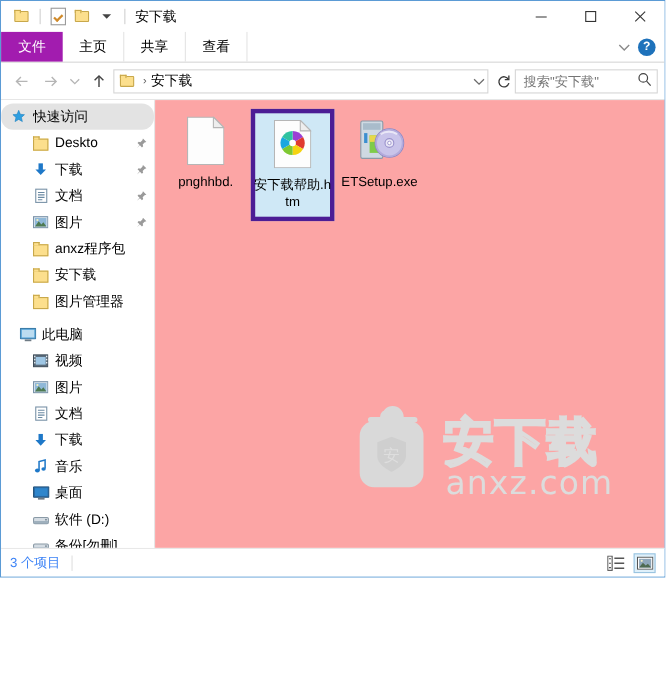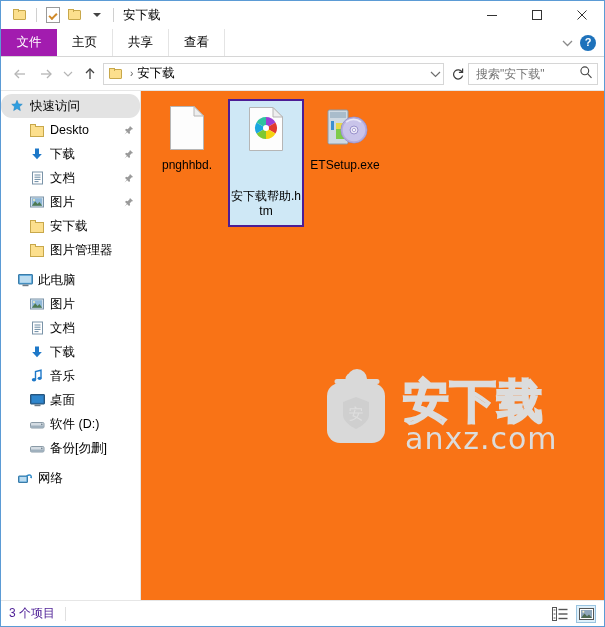--- a/index.html
+++ b/index.html
@@ -3,21 +3,21 @@
 <meta charset="utf-8">
 <style>
   html,body{margin:0;padding:0;}
   body{
     width:605px;height:627px;overflow:hidden;
     font-family:"Liberation Sans","DejaVu Sans",sans-serif;
     font-size:12px;color:#000;background:#fff;
     -webkit-font-smoothing:antialiased;
   }
   .window{
-    position:relative;width:605px;height:627px;box-sizing:border-box;
+    position:relative;width:605px;height:525px;box-sizing:border-box;
     border:1px solid #5b9bd5;background:#fff;
     display:flex;flex-direction:column;
   }
   
   .titlebar{
     height:28px;flex:0 0 28px;background:#fff;display:flex;align-items:center;
     position:relative;
   }
   .qat{display:flex;align-items:center;padding-left:8px;gap:0px;}
   .qat-ico{width:22px;height:22px;display:flex;align-items:center;justify-content:center;}
@@ -105,46 +105,46 @@
   .navitem.sel{background:#e3e3e3;border-radius:11px;}
   .navitem .ic{width:20px;min-width:20px;display:flex;align-items:center;justify-content:center;margin-right:3px;}
   .navitem.lvl1{padding-left:26px;}
   .navitem .lbl{overflow:hidden;}
   .pin{margin-left:auto;margin-right:6px;display:flex;align-items:center;}
   
   .i-folder{width:15px;height:13px;position:relative;}
   .i-folder:before{content:"";position:absolute;left:0;top:2px;width:14px;height:11px;background:#fcdf8d;border:1px solid #c8a84b;box-sizing:border-box;}
   .i-folder:after{content:"";position:absolute;left:0;top:0;width:6px;height:3px;background:#fcdf8d;border:1px solid #c8a84b;border-bottom:none;box-sizing:border-box;}
   
-  .content{flex:1;position:relative;background:#f97316;overflow:hidden;}
+  .content{flex:1;position:relative;background:#fca5a5;overflow:hidden;}
   .filegrid{display:flex;flex-wrap:wrap;padding:8px 4px 0 8px;gap:0;}
   .fileitem{
     width:76px;padding:4px 2px 6px 2px;box-sizing:border-box;
     display:flex;flex-direction:column;align-items:center;
     border:1px solid transparent;margin-right:3px;
   }
-  .fileitem.selected{background:#cfe8f6;border:2px solid #4c1d95;gap:30px;}
+  .fileitem.selected{background:#cfe8f6;border:4px solid #4c1d95;}
   .thumb{width:48px;height:48px;position:relative;margin-bottom:6px;}
   .fname{
     font-size:12px;line-height:15px;text-align:center;color:#000;
     width:70px;word-break:break-all;
   }
   
   .pageicon{position:absolute;left:7px;top:2px;width:34px;height:44px;}
   
   .watermark{
     position:absolute;left:170px;top:272px;width:260px;height:95px;
     display:flex;align-items:center;pointer-events:none;
   }
   
   .statusbar{
     height:26px;flex:0 0 26px;border-top:1px solid #e6e6e6;background:#fff;
     display:flex;align-items:center;padding:0 8px;box-sizing:border-box;
   }
-  .status-txt{font-size:12px;color:#4c1d95;}
+  .status-txt{font-size:12px;color:#3b82f6;}
   .status-sep{width:1px;height:14px;background:#e0e0e0;margin-left:10px;}
   .viewbtns{margin-left:auto;display:flex;align-items:center;gap:6px;}
   .viewbtn{width:20px;height:18px;display:flex;align-items:center;justify-content:center;box-sizing:border-box;}
   .viewbtn.active{border:1px solid #9ac4e0;background:#dff0fa;}
 </style>
 </head>
 <body>
 
 <div class="window">
 
@@ -334,40 +334,61 @@
         <span class="pin">
           <svg width="11" height="11" viewBox="0 0 12 12">
               <path d="M7.6 1 L11 4.4 L9.2 5 L7.3 7 L7.8 8.6 L6.6 9.8 L4.6 7.8 L1.6 10.4 L4.2 7.4 L2.2 5.4 L3.4 4.2 L5 4.7 L7 2.8 Z" fill="#9a9a9a"></path>
             </svg>
         </span>
       </div>
       <div class="navitem lvl1">
         <span class="ic">
             <span class="i-folder"></span>
           </span>
+        <span class="lbl">anxz程序包</span>
+      </div>
+      <div class="navitem lvl1">
+        <span class="ic">
+            <span class="i-folder"></span>
+          </span>
         <span class="lbl">安下载</span>
       </div>
       <div class="navitem lvl1">
         <span class="ic">
             <span class="i-folder"></span>
           </span>
         <span class="lbl">图片管理器</span>
       </div>
 
       <div class="navitem" style="margin-top:6px;padding-left:14px">
         <span class="ic">
           <svg width="15" height="13" viewBox="0 0 15 13">
               <rect x="0.5" y="0.5" width="14" height="9.5" rx="0.5" fill="#4e9fd6" stroke="#3b7ca8" stroke-width="1"></rect>
               <rect x="1.8" y="1.8" width="11.4" height="7" fill="#bcdcf0"></rect>
               <rect x="4.5" y="10.6" width="6" height="1.6" fill="#6f7b85"></rect>
             </svg>
         </span>
         <span class="lbl">此电脑</span>
       </div>
 
+      <div class="navitem lvl1">
+        <span class="ic">
+          <svg width="14" height="12" viewBox="0 0 14 12">
+              <rect x="0.5" y="0.5" width="13" height="11" fill="#5b6b7a" stroke="#3e4c58" stroke-width="1"></rect>
+              <rect x="2.5" y="2.5" width="9" height="7" fill="#9ec6e4"></rect>
+              <rect x="1" y="1.4" width="1.2" height="1.4" fill="#e8eef3"></rect>
+              <rect x="1" y="4.2" width="1.2" height="1.4" fill="#e8eef3"></rect>
+              <rect x="1" y="7" width="1.2" height="1.4" fill="#e8eef3"></rect>
+              <rect x="11.8" y="1.4" width="1.2" height="1.4" fill="#e8eef3"></rect>
+              <rect x="11.8" y="4.2" width="1.2" height="1.4" fill="#e8eef3"></rect>
+              <rect x="11.8" y="7" width="1.2" height="1.4" fill="#e8eef3"></rect>
+            </svg>
+        </span>
+        <span class="lbl">视频</span>
+      </div>
       <div class="navitem lvl1">
         <span class="ic">
           <svg width="14" height="12" viewBox="0 0 14 12">
               <rect x="0.5" y="1" width="13" height="10" fill="#dfe9f2" stroke="#7a93a8" stroke-width="1"></rect>
               <rect x="1.8" y="2.2" width="10.4" height="7.6" fill="#8fb8d8"></rect>
               <polygon points="1.8,9.8 5.2,5.2 7.6,8 9.4,6 12.2,9.8" fill="#4e7a52"></polygon>
               <circle cx="4" cy="4" r="1" fill="#f4f0c0"></circle>
             </svg>
         </span>
         <span class="lbl">图片</span>

